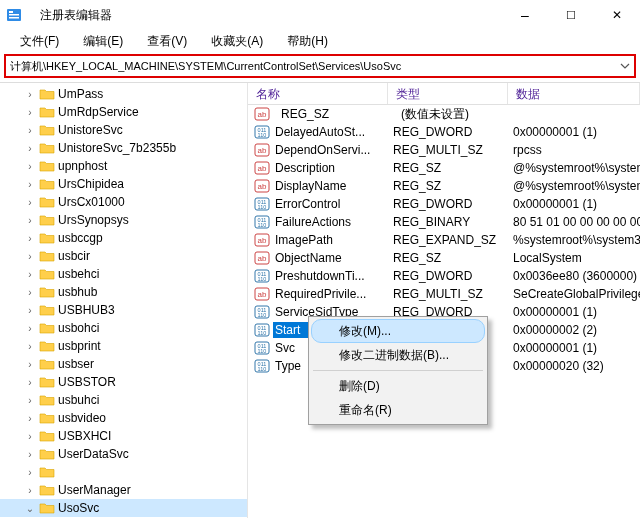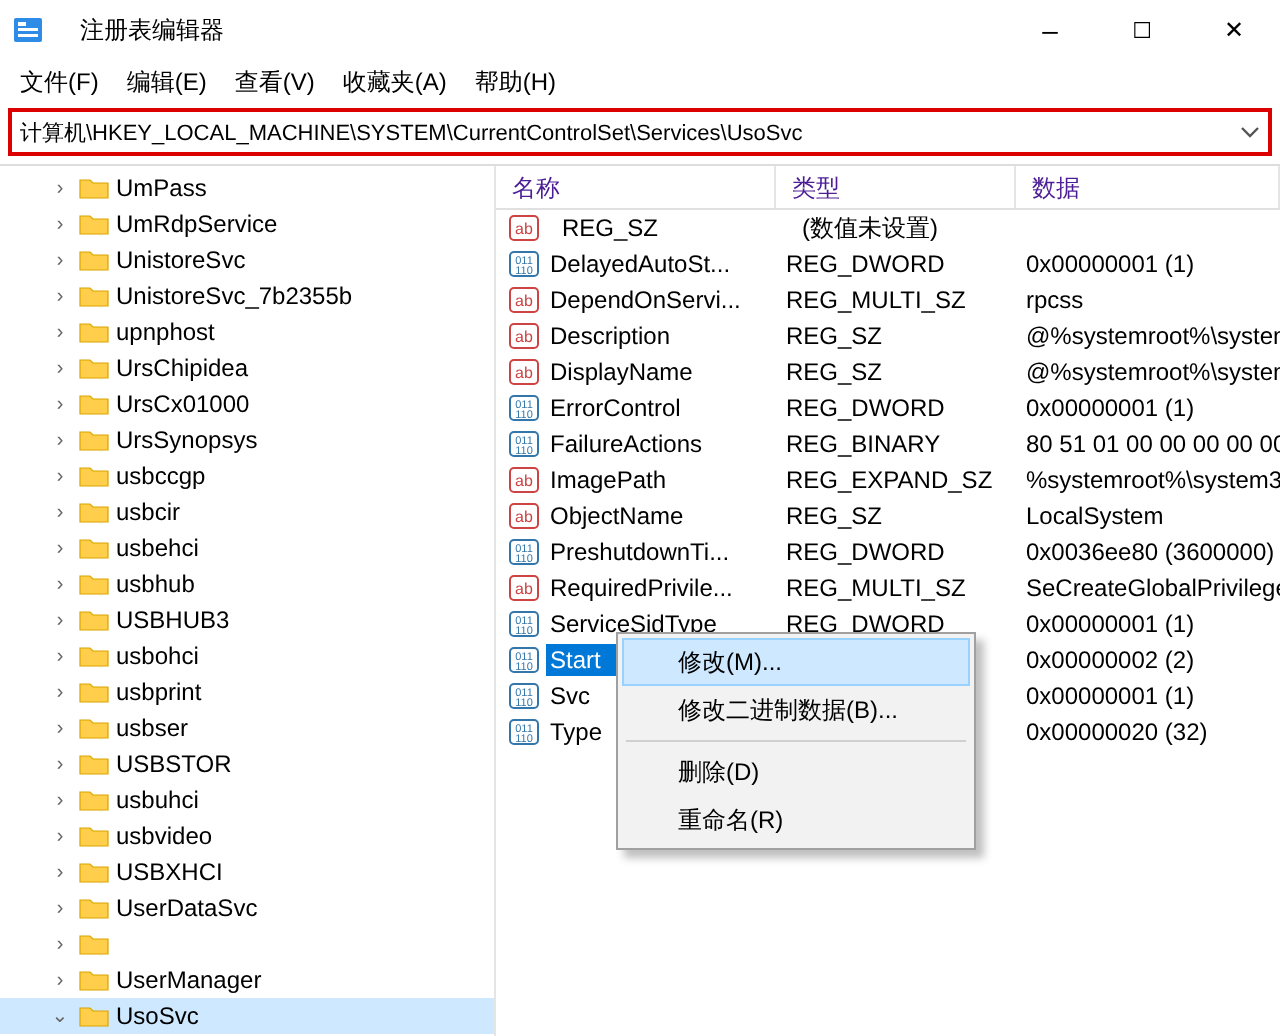--- a/index.html
+++ b/index.html
@@ -5,21 +5,21 @@
   * { box-sizing: border-box; margin: 0; padding: 0; font-family: "Microsoft YaHei", "Segoe UI", sans-serif; }
   body { width: 640px; height: 518px; overflow: hidden; background: #fff; font-size: 12px; color: #000; position: relative; }
 
   .titlebar { height: 30px; display: flex; align-items: center; padding-left: 6px; background: #fff; gap: 12px; }
   .titlebar .app-icon { width: 16px; height: 16px; margin-right: 6px; display: inline-flex; align-items: center; justify-content: center; }
   .titlebar .title { flex: 1; font-size: 12px; }
   .titlebar .winbtns { display: flex; }
   .titlebar .winbtn { width: 46px; height: 30px; display: flex; align-items: center; justify-content: center; }
 
   .menubar { height: 22px; display: flex; align-items: center; padding-left: 4px; gap: 2px; }
-  .menubar .menuitem { padding: 2px 6px; font-size: 12px; }
+  .menubar .menuitem { padding: 2px 6px; font-size: 12px; margin-left: 10px; }
 
   .addressbar { height: 24px; margin: 2px 4px 4px 4px; border: 2px solid #d00; display: flex; align-items: center; position: relative; }
   .addressbar .addr-text { padding: 0 4px; font-size: 11px; white-space: nowrap; overflow: hidden; flex: 1; }
   .addressbar .addr-btn { width: 18px; display: flex; align-items: center; justify-content: center; color: #555; }
 
   .workspace { display: flex; height: calc(518px - 30px - 22px - 30px); border-top: 1px solid #ddd; }
 
   .tree { width: 248px; overflow: hidden; border-right: 1px solid #e5e5e5; padding-top: 2px; }
   .tree-row { display: flex; align-items: center; height: 18px; padding-left: 8px; white-space: nowrap; }
   .tree-row .exp { width: 12px; display: inline-flex; justify-content: center; color: #666; font-size: 10px; }
@@ -37,21 +37,21 @@
   .list-body { }
   .list-row { display: flex; height: 18px; align-items: center; }
   .list-row.selected { }
   .list-row.selected .cell-name { background: #0078d7; color: #fff; }
   .list-row .vicon { width: 16px; height: 16px; margin: 0 3px 0 6px; display: inline-flex; align-items: center; justify-content: center; }
   .list-row .cell-name { width: 112px; white-space: nowrap; overflow: hidden; text-overflow: ellipsis; padding: 1px 2px; }
   .list-row .cell-type { width: 120px; padding-left: 8px; white-space: nowrap; overflow: hidden; }
   .list-row .cell-data { flex: 1; padding-left: 8px; white-space: nowrap; overflow: hidden; }
 
   .ctxmenu { position: absolute; left: 308px; top: 316px; width: 180px; background: #f2f2f2; border: 1px solid #a0a0a0; box-shadow: 4px 4px 4px rgba(0,0,0,0.25); padding: 2px; z-index: 10; }
-  .ctxmenu .ctxitem { height: 24px; display: flex; align-items: center; padding-left: 28px; font-size: 12px; position: relative; }
+  .ctxmenu .ctxitem { height: 24px; display: flex; align-items: center; padding-left: 28px; font-size: 12px; position: relative; border-radius: 10px; }
   .ctxmenu .ctxitem.hover { background: #cde8ff; border: 1px solid #99d1ff; padding-left: 27px; height: 24px; }
   .ctxmenu .sep { height: 1px; background: #d0d0d0; margin: 3px 2px; }
 
   svg { display: block; }
 </style>
 </head>
 <body>
 
 <div class="titlebar">
   <span class="app-icon">

